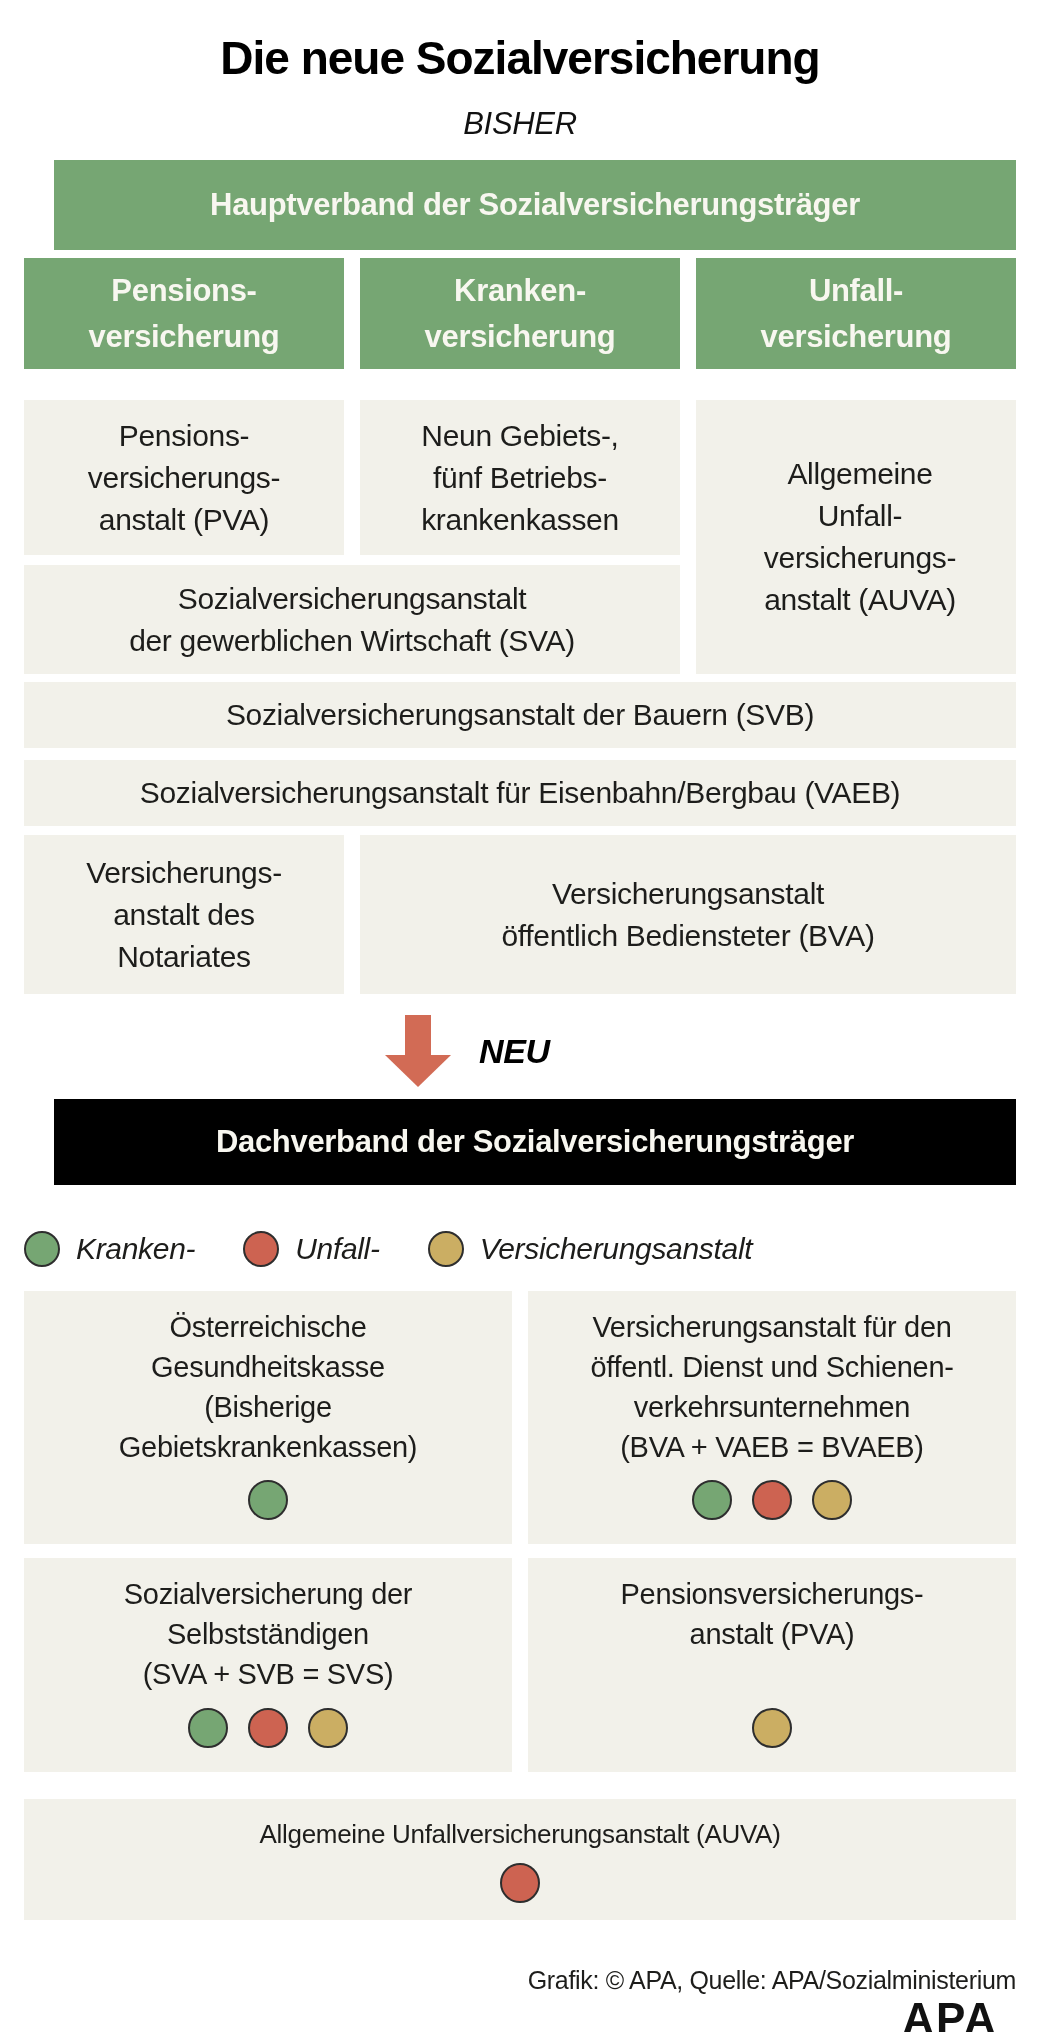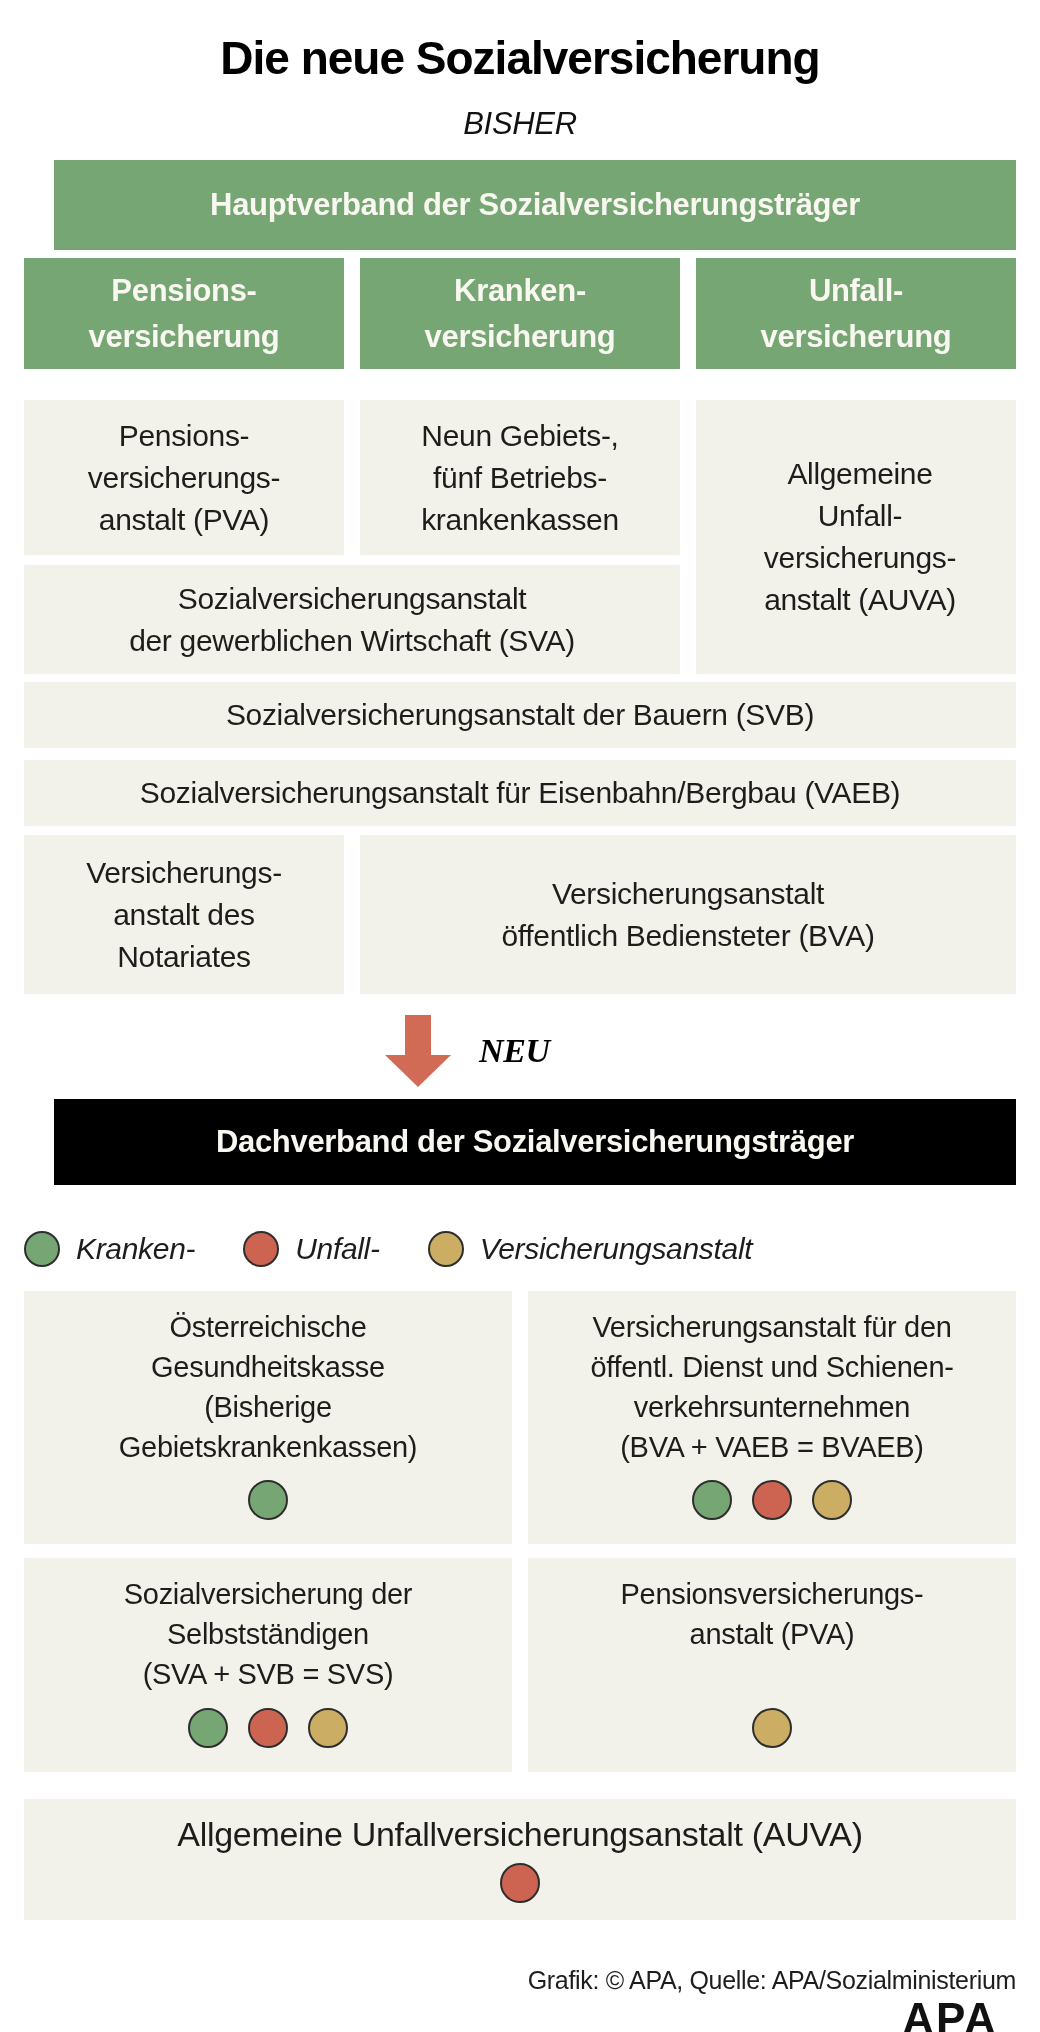--- a/index.html
+++ b/index.html
@@ -57,21 +57,21 @@
   .two-col .wide{flex:1;height:159px;}
 
   .arrow-row{margin-top:21px;height:72px;display:flex;align-items:center;}
   .arrow{width:66px;height:72px;margin-left:361px;position:relative;flex:none;}
   .arrow .shaft{position:absolute;left:20px;top:0;width:26px;height:42px;background:#d26b55;}
   .arrow .head{
     position:absolute;left:0;top:40px;width:0;height:0;
     border-left:33px solid transparent;border-right:33px solid transparent;
     border-top:32px solid #d26b55;
   }
-  .neu{margin-left:28px;font-size:34px;font-weight:bold;font-style:italic;color:#000;font-family:Liberation Serif, serif;}
+  .neu{margin-left:28px;font-size:34px;font-weight:bold;font-style:italic;color:#000;}
 
   .legend{margin-top:44px;height:40px;display:flex;align-items:center;gap:0;}
   .legend-item{display:flex;align-items:center;margin-right:48px;}
   .legend-item .lbl{font-size:30px;font-style:italic;margin-left:16px;}
 
   .dot{
     width:36px;height:36px;border-radius:50%;box-sizing:border-box;
     border:2px solid #2e2e2e;display:inline-block;flex:none;
   }
   .dot.big{width:40px;height:40px;}
@@ -81,21 +81,21 @@
 
   .grid-new{margin-top:22px;display:grid;gap:14px 16px;grid-template-columns:1fr 1fr;grid-template-rows:253px 214px;}
   .nbox{
     background:#f2f1ea;display:flex;flex-direction:column;align-items:center;
     padding:16px 16px 24px 16px;box-sizing:border-box;text-align:center;
   }
   .nbox .txt{font-size:29px;line-height:40px;white-space:pre-line;letter-spacing:-0.3px;}
   .nbox .dots{margin-top:auto;display:flex;gap:20px;align-items:center;justify-content:center;}
 
   .auva-new{margin-top:27px;height:121px;padding:14px 16px 16px 16px;}
-  .auva-new .txt{font-size:34px;line-height:42px;text-align:right;}
+  .auva-new .txt{font-size:26px;line-height:42px;text-align:right;}
   .auva-new .dots{margin-top:8px;}
 
   .footer{margin-top:45px;height:52px;display:flex;align-items:flex-end;justify-content:space-between;flex-direction:column;}
   .credit{font-size:25px;line-height:30px;padding-bottom:4px;color:#1d1d1b;}
   .apa-logo{width:132px;text-align:center;flex:none;}
   .apa-text{
     display:block;font-size:44px;line-height:40px;font-weight:900;color:#111;
     letter-spacing:2px;
   }
   .apa-bar{height:13px;background:#e63329;margin-top:-2px;}

